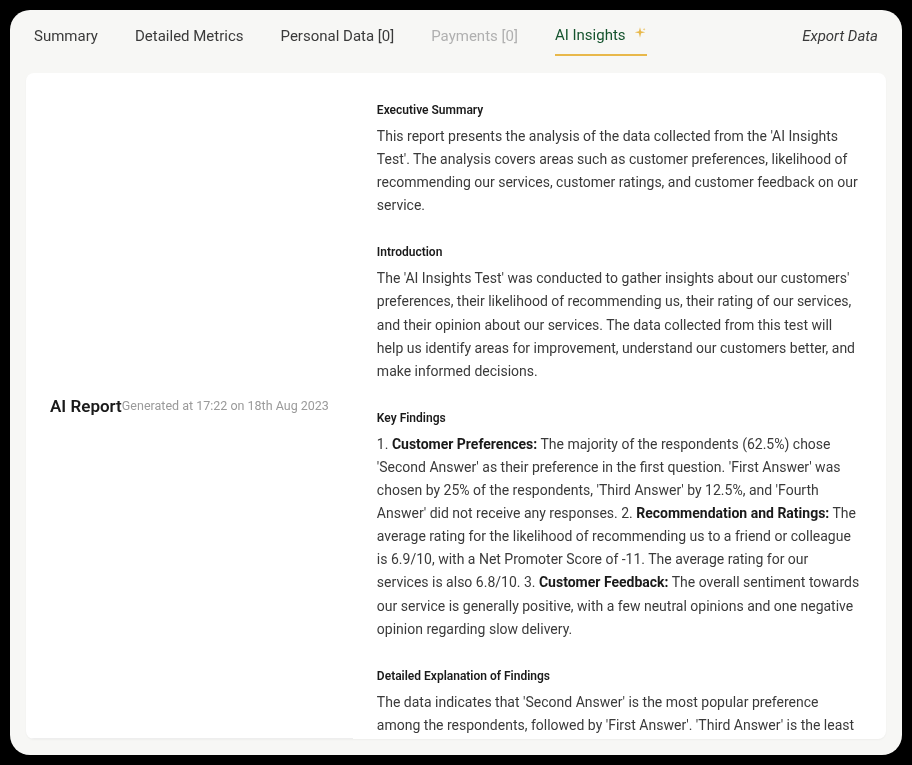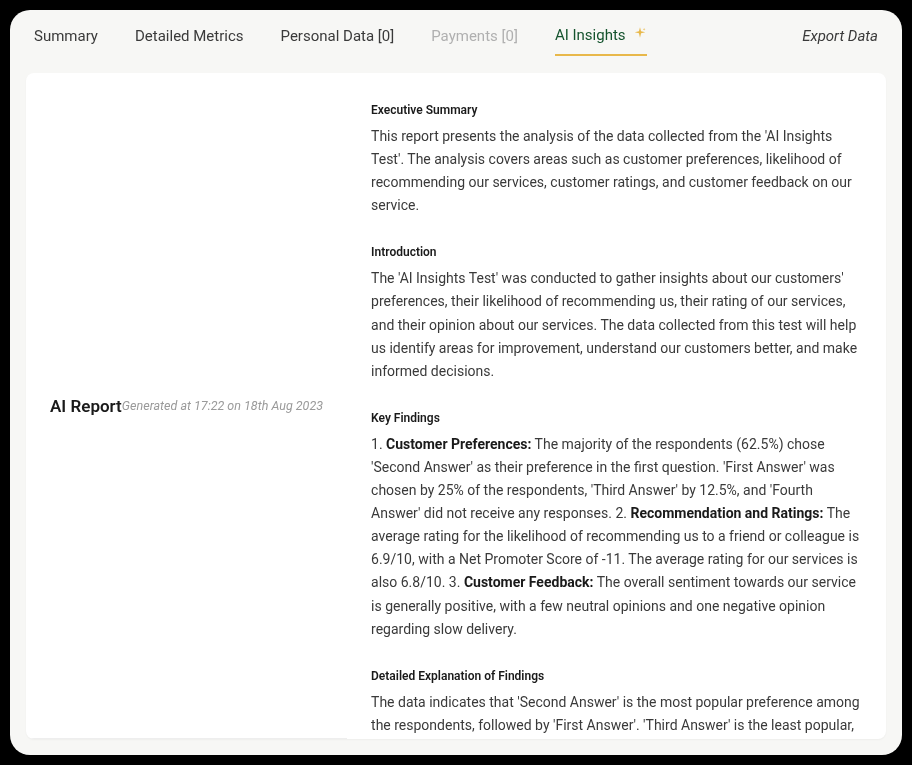--- a/index.html
+++ b/index.html
@@ -79,21 +79,20 @@
       padding: 18px 24px;
       border-bottom: 1px solid #eee;
     }
     .card-title {
       font-size: 17px;
       font-weight: 600;
       color: #1a1a1a;
     }
     .timestamp {
       font-size: 12.5px;
-      font-style: italic;
       color: #9a9a9a;
     }
     .card-body {
       padding: 30px 24px 0 24px;
       overflow-y: auto;
       flex: 1;
     }
     .section {
       margin-bottom: 28px;
     }

